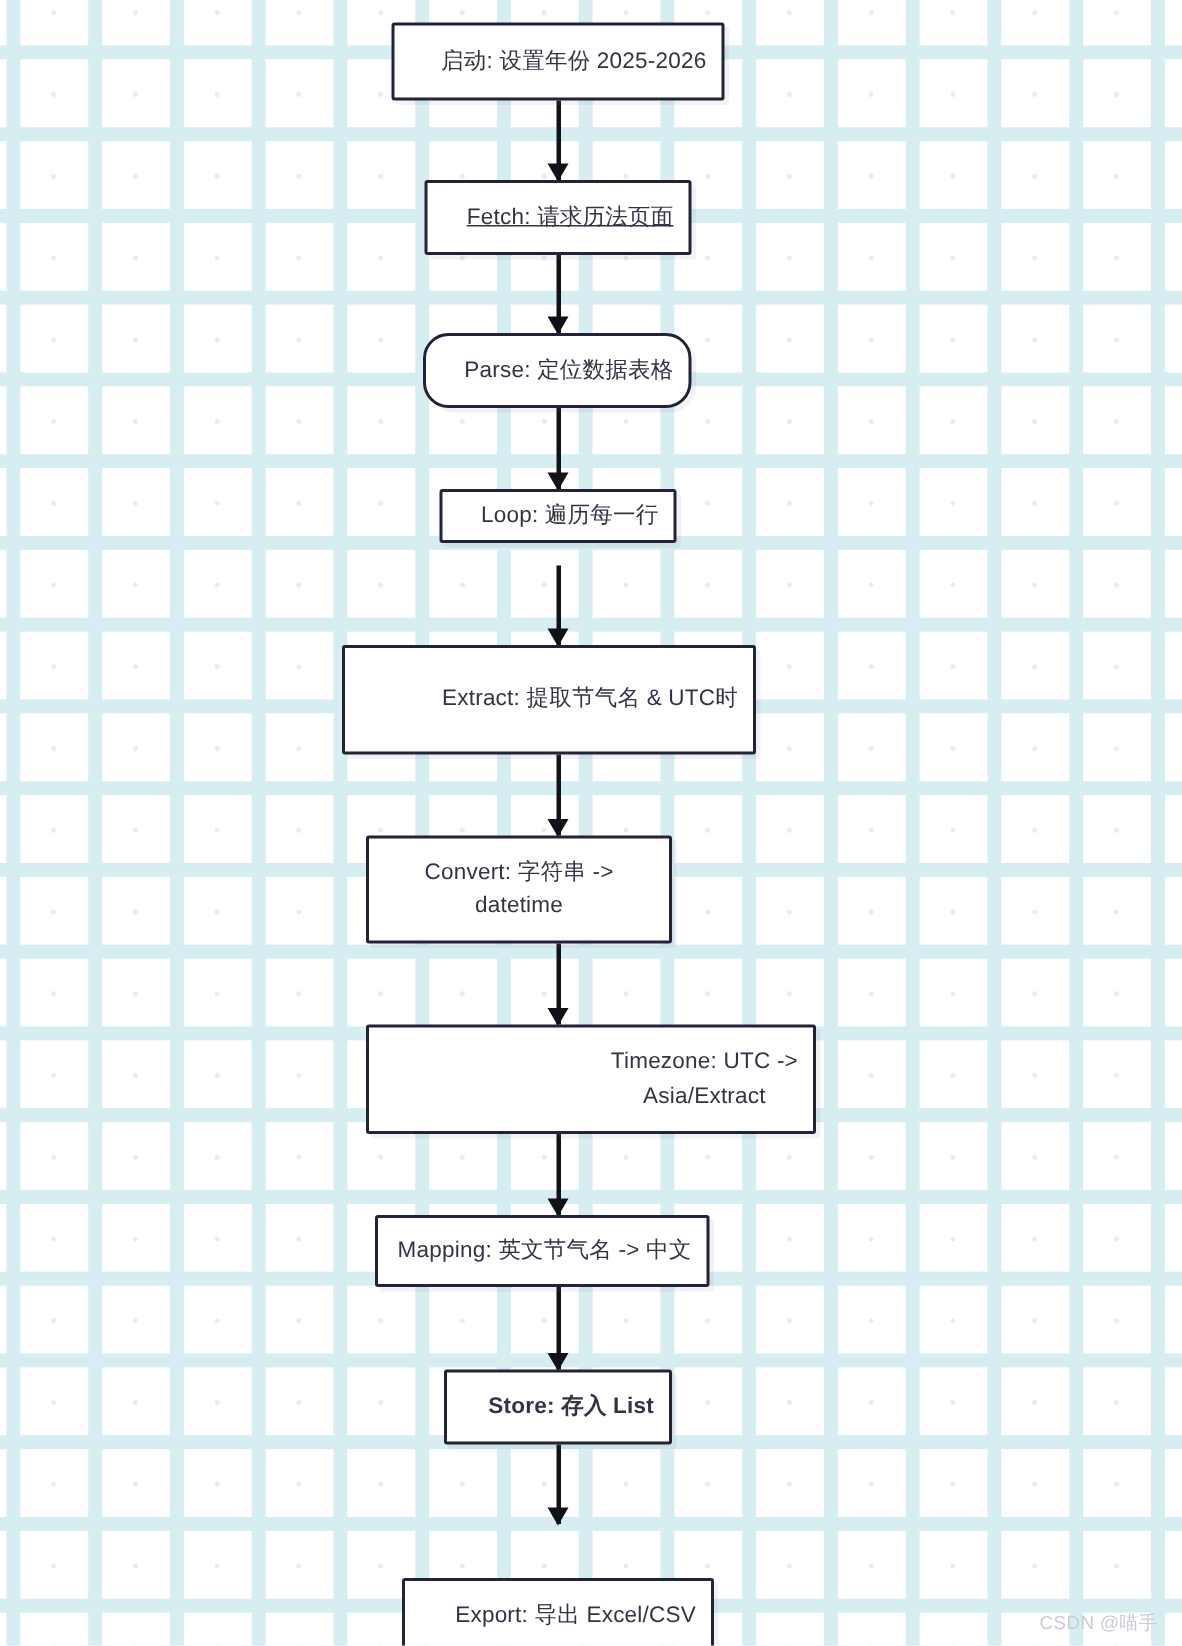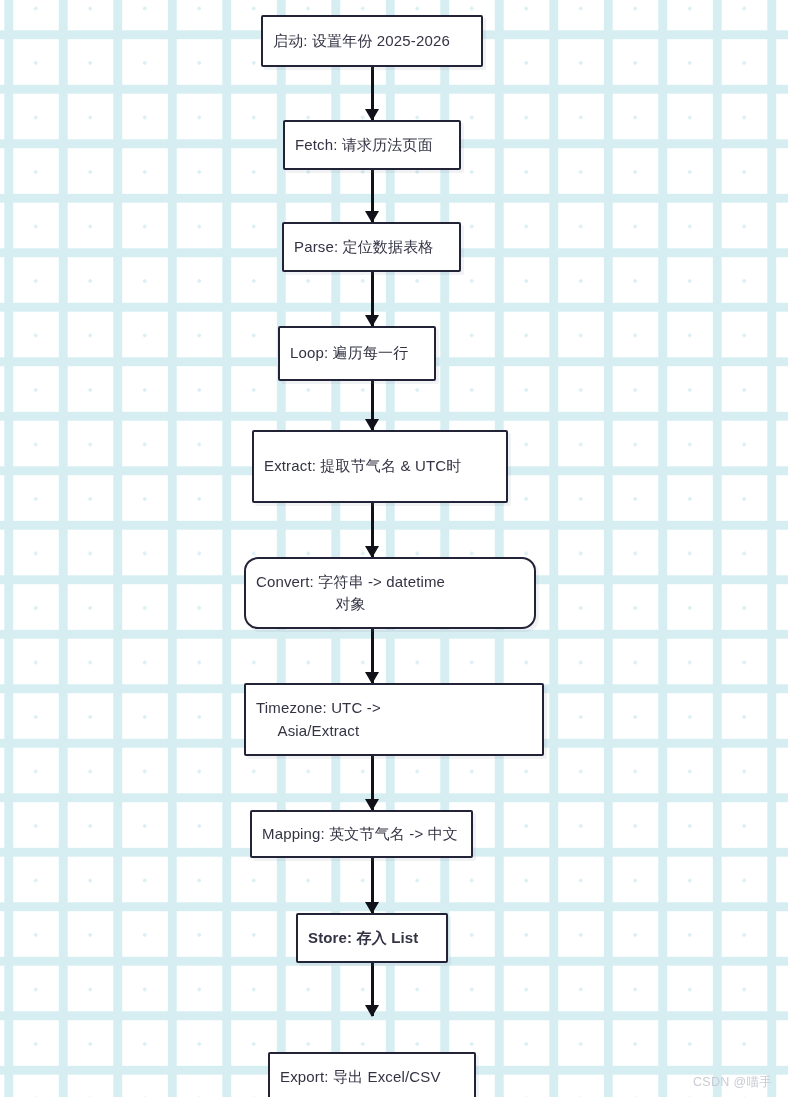--- a/index.html
+++ b/index.html
@@ -45,21 +45,21 @@
     background: #ffffff;
     border: 2px solid #232338;
     border-radius: 2px;
     color: #333344;
     font-size: 15px;
     line-height: 1.48;
     letter-spacing: 0.15px;
     text-align: center;
     display: flex;
     align-items: center;
-    justify-content: flex-start;
+    justify-content: flex-end;
     box-shadow: 3px 3px 0 rgba(120,130,150,0.10);
     padding: 2px 10px;
     z-index: 3;
   }
   .node span { display: block; }
 
   
   .edge {
     position: absolute;
     width: 3px;
@@ -103,42 +103,41 @@
   <div class="edge" style="left:370.5px; top:503px; height:54px;"></div>
   <div class="edge" style="left:370.5px; top:629px; height:54px;"></div>
   <div class="edge" style="left:370.5px; top:756px; height:54px;"></div>
   <div class="edge" style="left:370.5px; top:858px;  height:55px;"></div>
   <div class="edge" style="left:370.5px; top:963px;  height:53px;"></div>
 
   <div class="node" style="left:261px; top:15px; width:222px; height:52px;">
     <span>启动: 设置年份 2025-2026</span>
   </div>
 
-  <div class="node" style="left:283px; top:120px; width:178px; height:50px;">
+  <div class="node" style="left:283px; top:120px; width:178px; height:50px;text-decoration:underline;">
     <span>Fetch: 请求历法页面</span>
   </div>
 
-  <div class="node" style="left:282px; top:222px; width:179px; height:50px;">
+  <div class="node" style="left:282px; top:222px; width:179px; height:50px;border-radius:17px;">
     <span>Parse: 定位数据表格</span>
   </div>
 
-  <div class="node" style="left:278px; top:326px; width:158px; height:55px;">
+  <div class="node" style="left:293px; top:326px; width:158px; height:36px;">
     <span>Loop: 遍历每一行</span>
   </div>
 
-  <div class="node" style="left:252px; top:430px; width:256px; height:73px;">
+  <div class="node" style="left:228px; top:430px; width:276px; height:73px;">
     <span>
       <span>Extract: 提取节气名 &amp; UTC时</span>
     </span>
   </div>
 
-  <div class="node" style="left:244px; top:557px; width:292px; height:72px;border-radius:14px;">
+  <div class="node" style="left:244px; top:557px; width:204px; height:72px;">
     <span>
       <span>Convert: 字符串 -&gt; datetime</span>
-      <span>对象</span>
     </span>
   </div>
 
   <div class="node" style="left:244px; top:683px; width:300px; height:73px;">
     <span>
       <span>Timezone: UTC -&gt;</span>
       <span>Asia/Extract</span>
     </span>
   </div>
 

